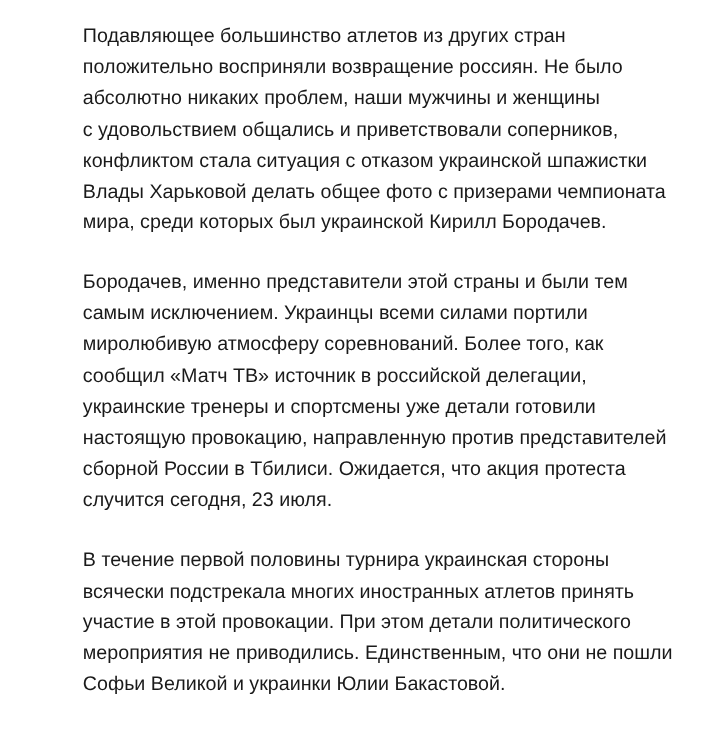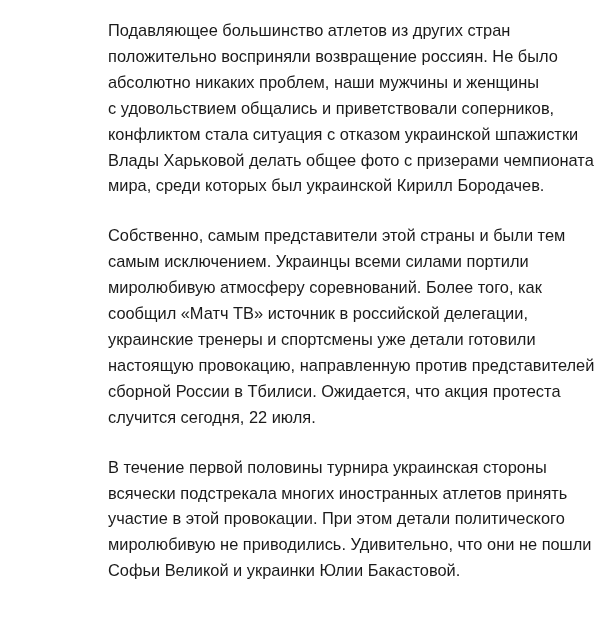--- a/index.html
+++ b/index.html
@@ -22,46 +22,45 @@
     font-size: 16.4px;
     line-height: 25.9px;
     color: #1a1a1a;
   }
   .para {
     margin: 0 0 24px 0;
   }
   .line {
     display: block;
     white-space: nowrap;
-    margin-left: 39px;
   }
 </style>
 </head>
 <body>
 
 <div class="article">
   <p class="para">
     <span class="line">Подавляющее большинство атлетов из других стран</span>
     <span class="line">положительно восприняли возвращение россиян. Не было</span>
     <span class="line">абсолютно никаких проблем, наши мужчины и женщины</span>
     <span class="line">с удовольствием общались и приветствовали соперников,</span>
     <span class="line">конфликтом стала ситуация с отказом украинской шпажистки</span>
     <span class="line">Влады Харьковой делать общее фото с призерами чемпионата</span>
     <span class="line">мира, среди которых был украинской Кирилл Бородачев.</span>
   </p>
   <p class="para">
-    <span class="line">Собственно, самым представители этой страны и были тем</span>
+    <span class="line">Бородачев, именно представители этой страны и были тем</span>
     <span class="line">самым исключением. Украинцы всеми силами портили</span>
     <span class="line">миролюбивую атмосферу соревнований. Более того, как</span>
     <span class="line">сообщил «Матч ТВ» источник в российской делегации,</span>
     <span class="line">украинские тренеры и спортсмены уже детали готовили</span>
     <span class="line">настоящую провокацию, направленную против представителей</span>
     <span class="line">сборной России в Тбилиси. Ожидается, что акция протеста</span>
-    <span class="line">случится сегодня, 22 июля.</span>
+    <span class="line">случится сегодня, 23 июля.</span>
   </p>
   <p class="para">
     <span class="line">В течение первой половины турнира украинская стороны</span>
     <span class="line">всячески подстрекала многих иностранных атлетов принять</span>
     <span class="line">участие в этой провокации. При этом детали политического</span>
-    <span class="line">миролюбивую не приводились. Удивительно, что они не пошли</span>
+    <span class="line">мероприятия не приводились. Единственным, что они не пошли</span>
     <span class="line">Софьи Великой и украинки Юлии Бакастовой.</span>
   </p>
 </div>
 
 </body></html>

